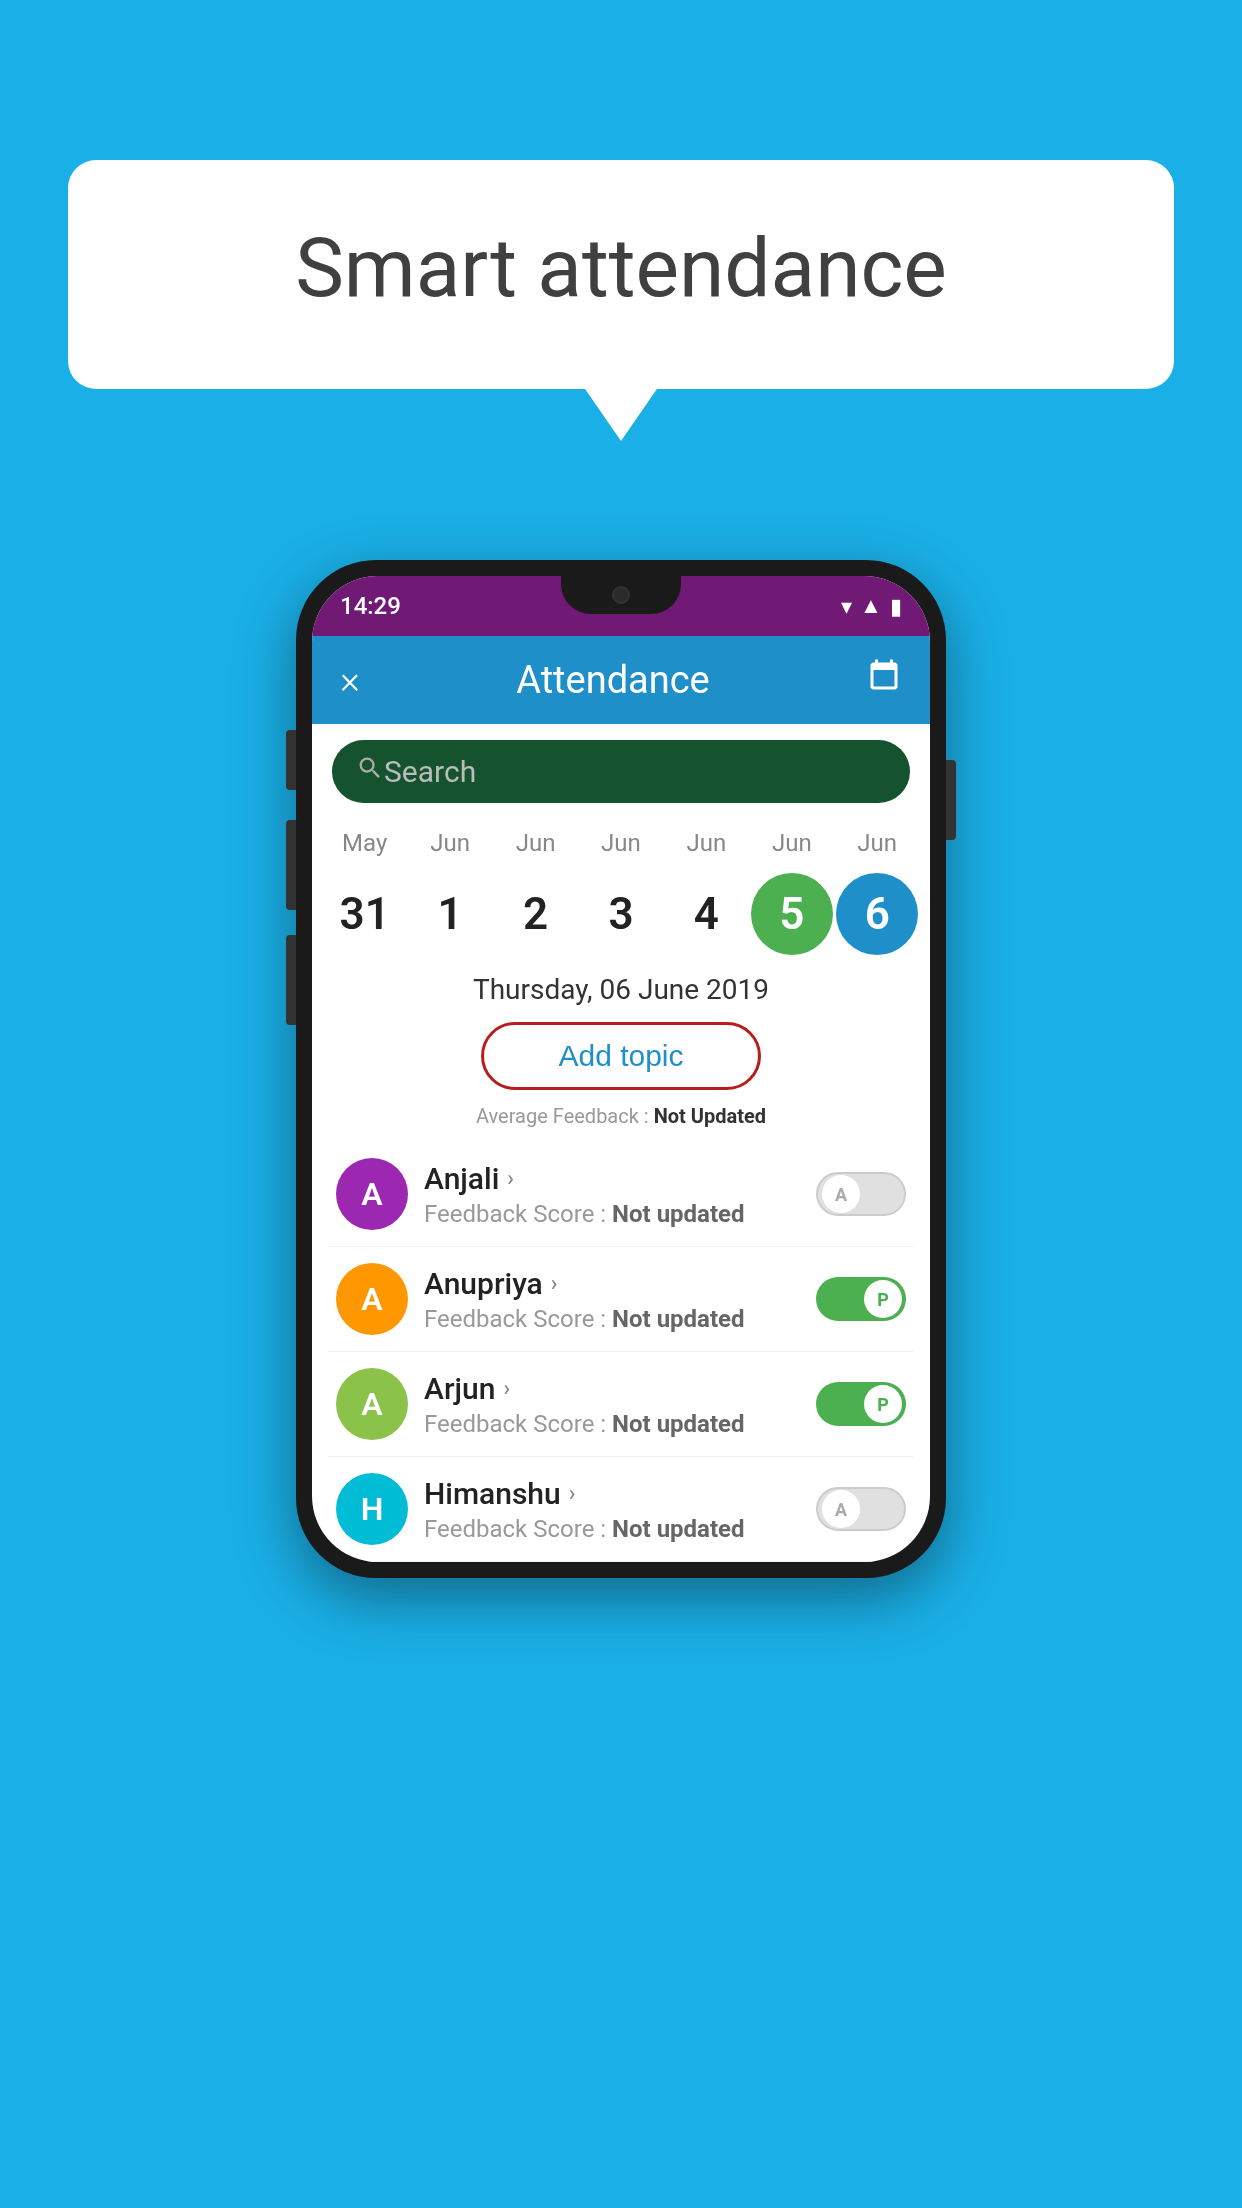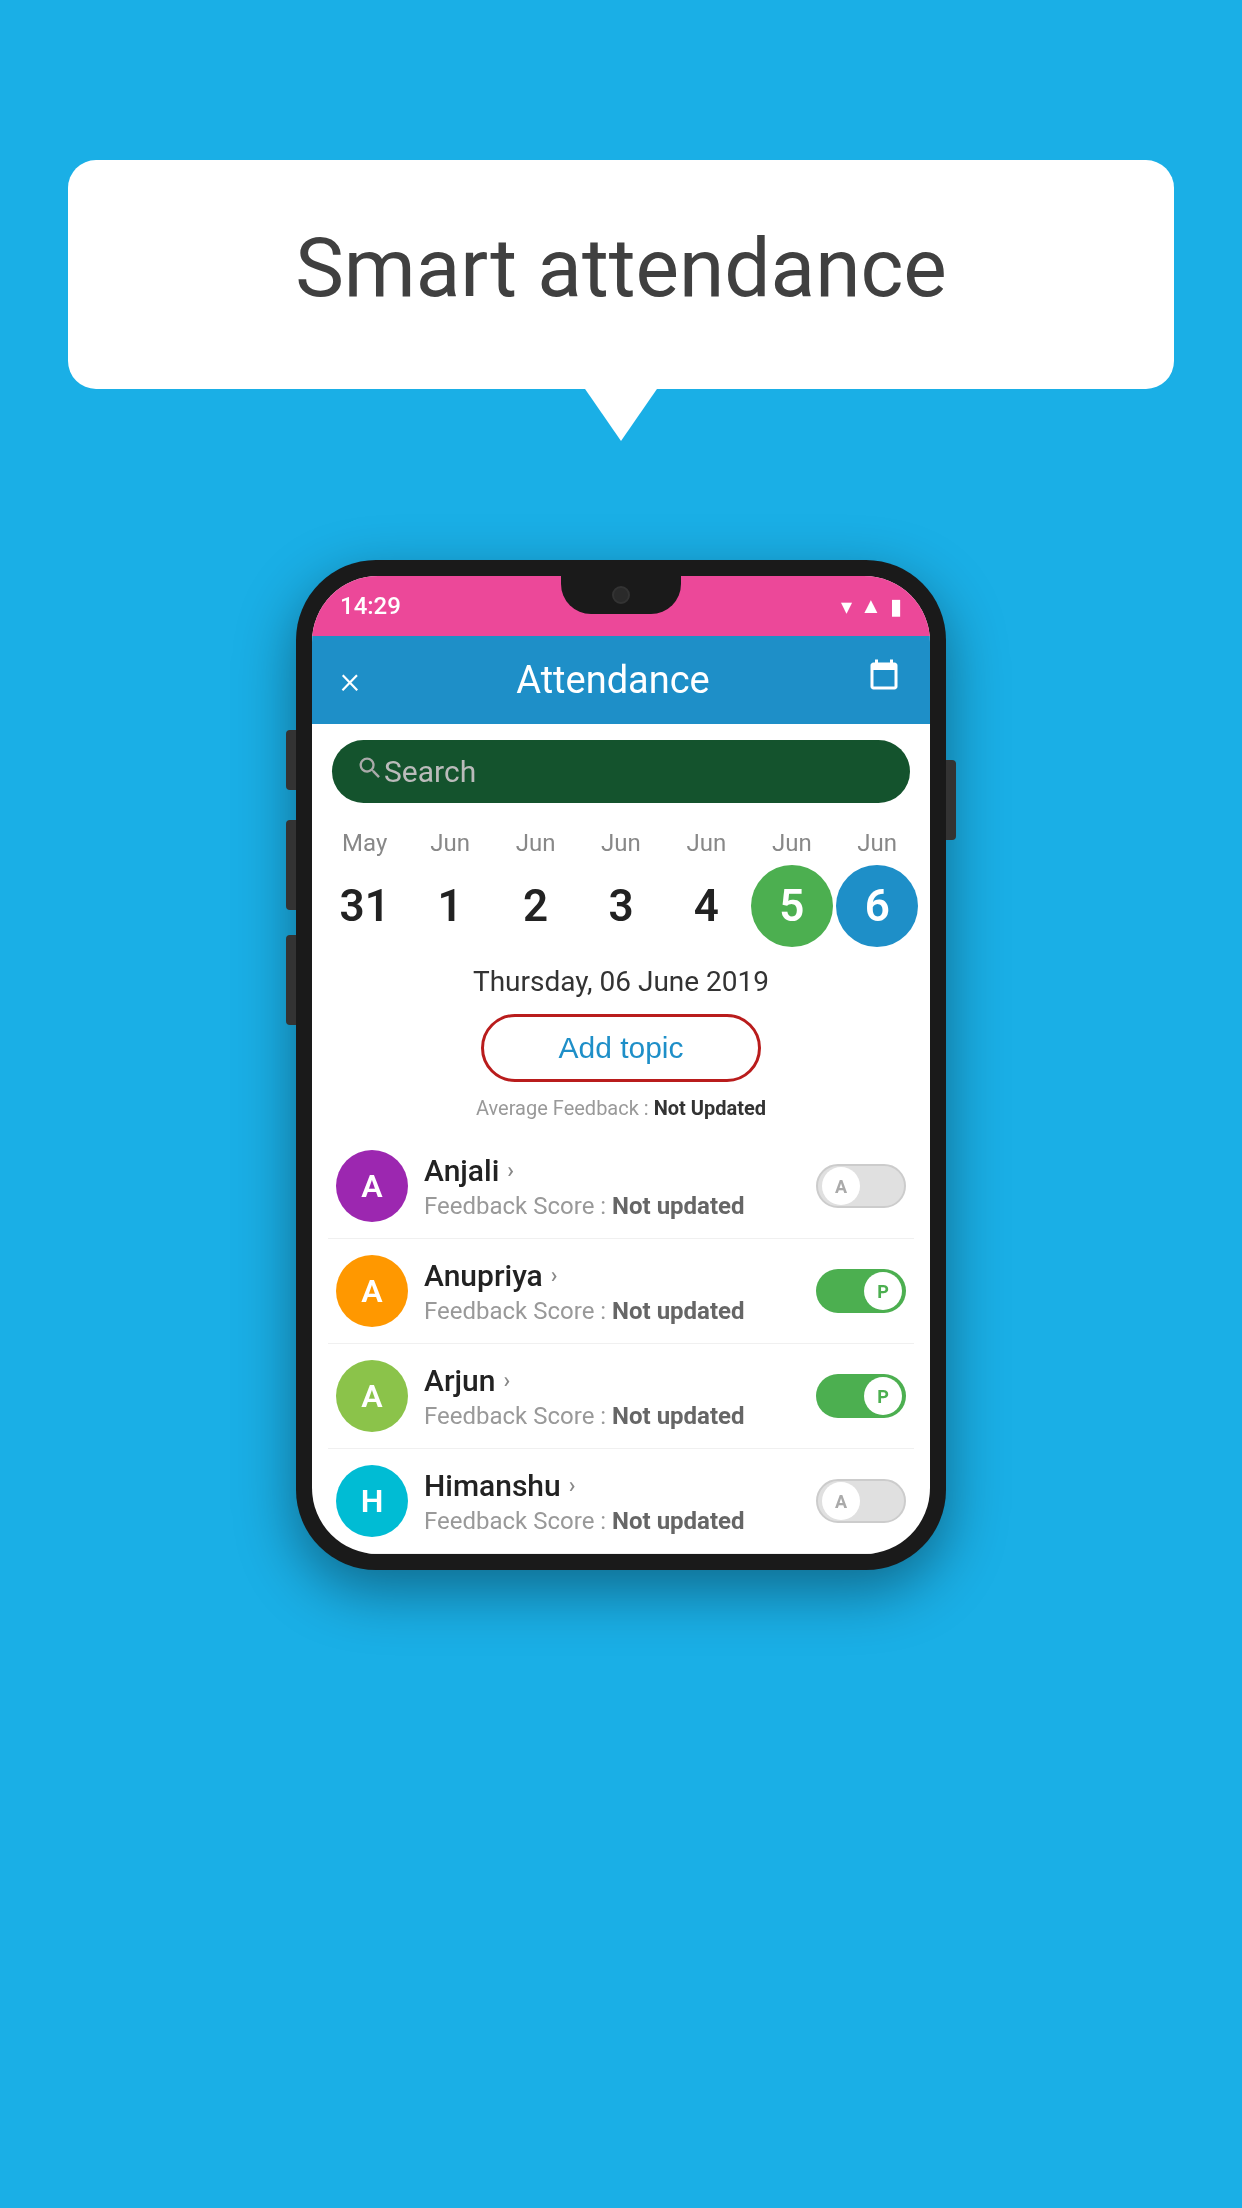--- a/index.html
+++ b/index.html
@@ -74,21 +74,21 @@
 
     .phone-inner {
       background: white;
       border-radius: 66px;
       overflow: hidden;
       position: relative;
     }
 
     
     .phone-status-bar {
-      background: #ec4899;
+      background: #701a75;
       height: 60px;
       display: flex;
       align-items: center;
       justify-content: space-between;
       padding: 0 28px;
       position: relative;
     }
 
     .notch {
       position: absolute;
@@ -184,21 +184,21 @@
       display: flex;
       padding: 10px 10px 0;
       justify-content: space-around;
       align-items: flex-end;
     }
 
     .calendar-day {
       display: flex;
       flex-direction: column;
       align-items: center;
-      gap: 8px;
+      gap: 16px;
       width: 82px;
     }
 
     .cal-month {
       font-size: 24px;
       color: #888;
       font-weight: 400;
     }
 
     .cal-date {

